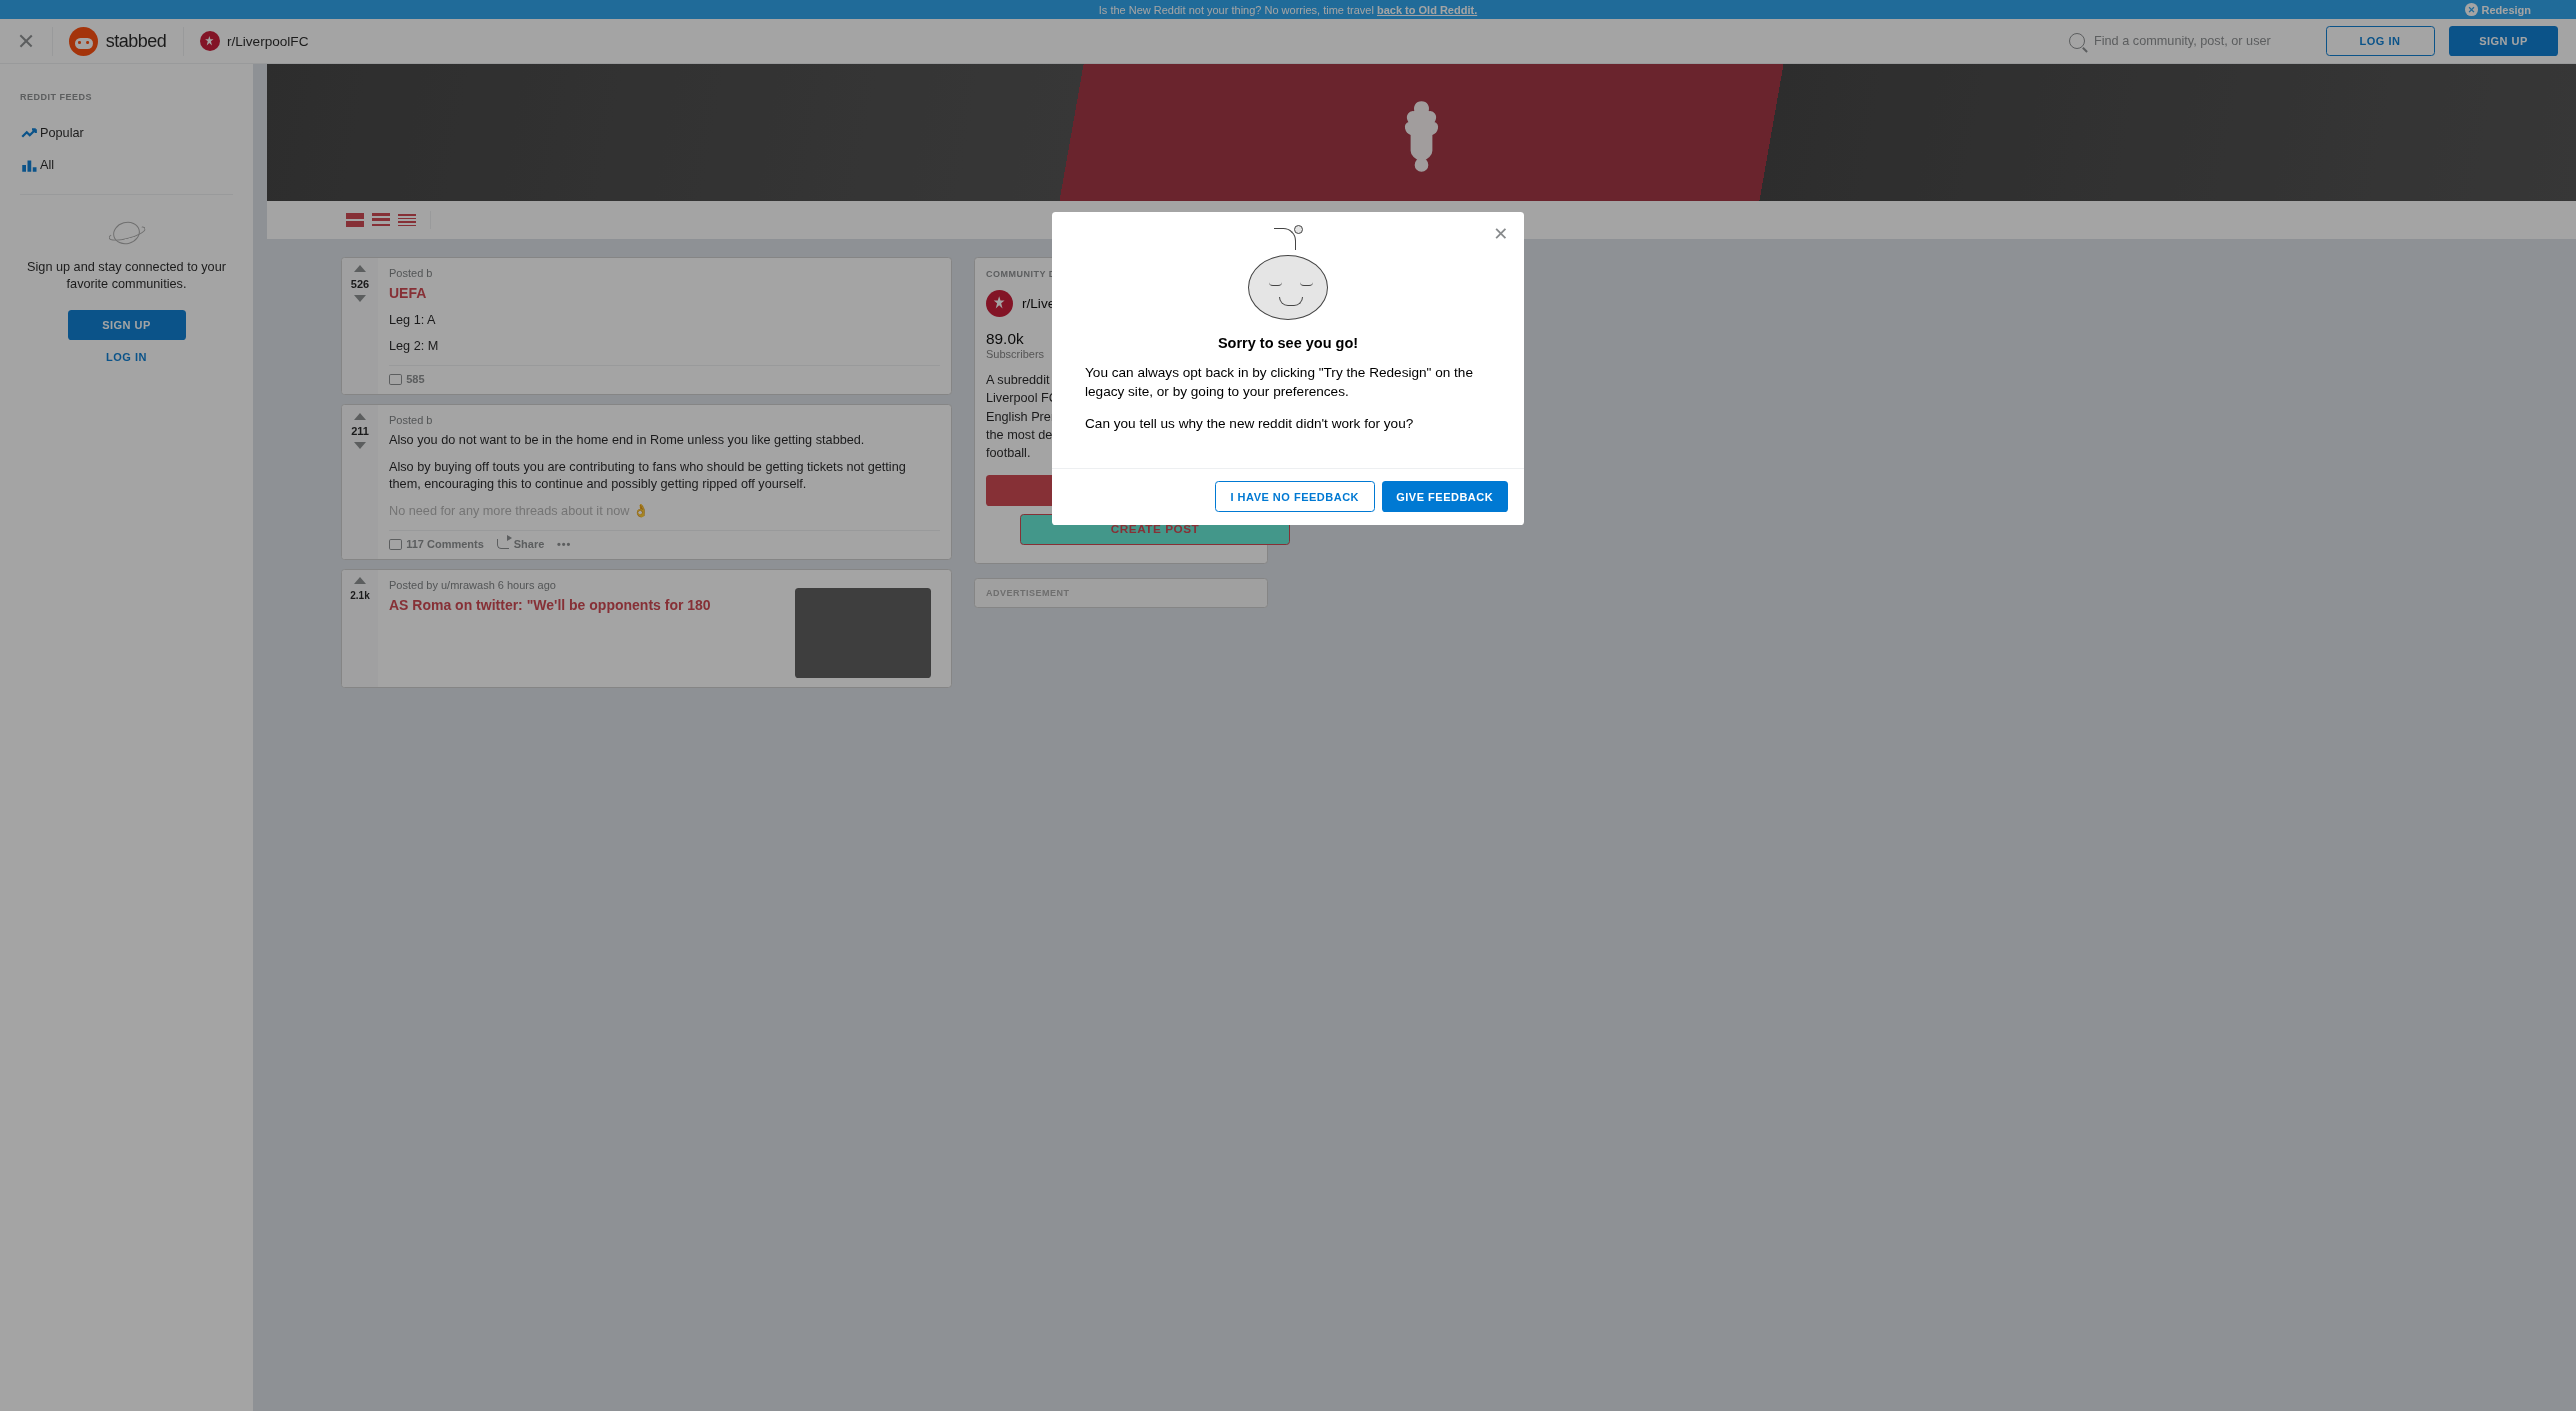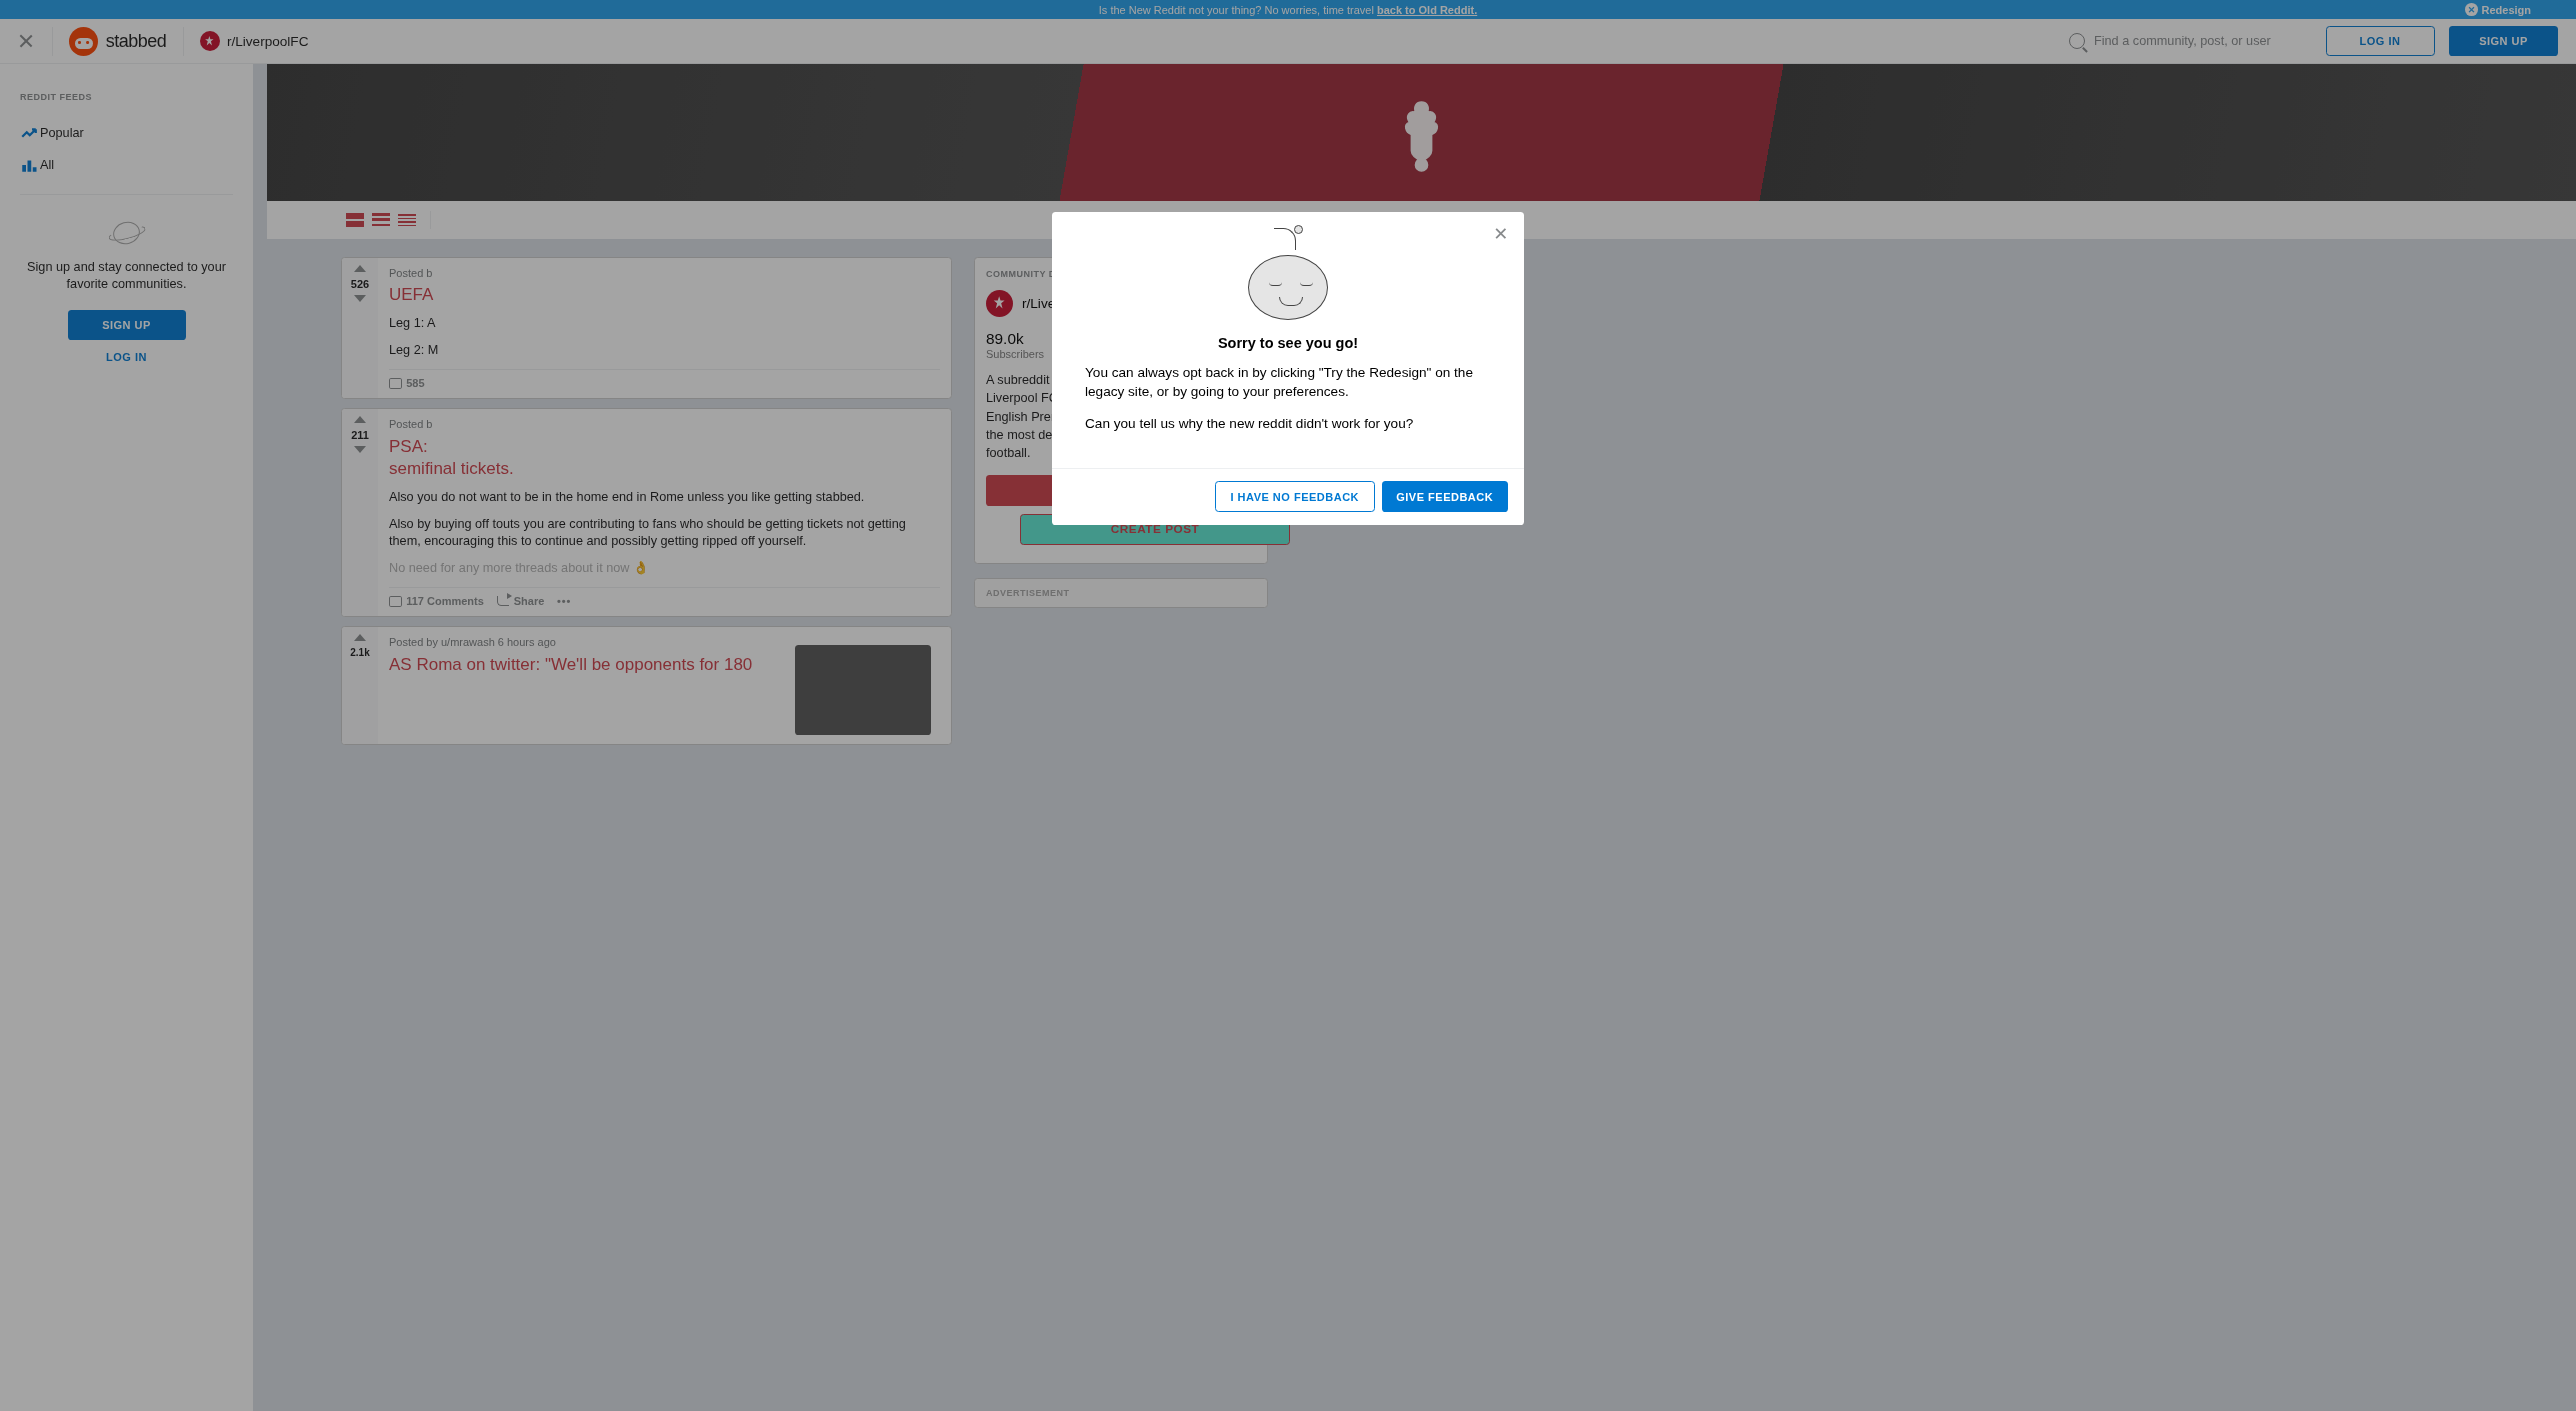--- a/index.html
+++ b/index.html
@@ -72,21 +72,21 @@
 .right-col { width: 294px; }
 
 .post { background: #fff; border-radius: 3.6px; display: flex; margin-bottom: 9px; border: 0.9px solid #ccc; }
 .vote-col { width: 36px; padding: 7.2px 0; display: flex; flex-direction: column; align-items: center; background: #f8f9fa; border-radius: 3.6px 0 0 3.6px; }
 .arrow { width: 0; height: 0; border-left: 6.3px solid transparent; border-right: 6.3px solid transparent; cursor: pointer; }
 .arrow-up { border-bottom: 7.2px solid #878a8c; margin-bottom: 5.4px; }
 .arrow-down { border-top: 7.2px solid #878a8c; margin-top: 5.4px; }
 .score { font-size: 11px; font-weight: 700; color: #1a1a1b; }
 .post-body { padding: 9px 11px; flex: 1; }
 .post-meta { font-size: 11px; color: #787c7e; margin-bottom: 5.4px; }
-.post-title { font-size: 17px; font-weight: 400; margin-bottom: 9px; line-height: 1.3; }
+.post-title { font-size: 14px; font-weight: 700; margin-bottom: 9px; line-height: 1.3; }
 .post-title.red { color: #ce3e48; }
 .post-text { font-size: 12.7px; color: #1a1a1b; margin-bottom: 9px; line-height: 1.4; }
 .post-text.fade { color: #b0b0b0; }
 .post-actions { display: flex; align-items: center; gap: 12.7px; font-size: 11px; font-weight: 700; color: #878a8c; border-top: 0.9px solid #edeff1; padding-top: 7.2px; margin-top: 3.6px; }
 .action { display: flex; align-items: center; gap: 4.5px; cursor: pointer; }
 .comment-icon { width: 12.7px; height: 11px; border: 1.4px solid #878a8c; border-radius: 1.8px; position: relative; }
 .share-icon { width: 12.7px; height: 10px; border-left: 1.4px solid #878a8c; border-bottom: 1.4px solid #878a8c; border-radius: 0 0 0 4.5px; position: relative; }
 .share-icon::after { content: ''; position: absolute; right: -2.7px; top: -3.6px; border-left: 5.4px solid #878a8c; border-top: 3.6px solid transparent; border-bottom: 3.6px solid transparent; }
 .dots { letter-spacing: 0.9px; cursor: pointer; }
 .thumb { width: 136px; height: 90px; background: #555; border-radius: 3.6px; margin: 9px 9px 9px 0; }
@@ -235,21 +235,20 @@
       </div>
 
       <div class="post">
         <div class="vote-col">
           <div class="arrow arrow-up"></div>
           <div class="score">211</div>
           <div class="arrow arrow-down"></div>
         </div>
         <div class="post-body">
           <div class="post-meta">Posted b</div>
-          <div class="post-title red"><span>PSA: </span><br><span>semifinal tickets.</span></div>
           <div class="post-text">Also you do not want to be in the home end in Rome unless you like getting stabbed.</div>
           <div class="post-text">Also by buying off touts you are contributing to fans who should be getting tickets not getting them, encouraging this to continue and possibly getting ripped off yourself.</div>
           <div class="post-text fade">No need for any more threads about it now 👌</div>
           <div class="post-actions">
             <span class="action">
                 <span class="comment-icon"></span>
                 <span>117 Comments</span>
               </span>
             <span class="action">
                 <span class="share-icon"></span>

